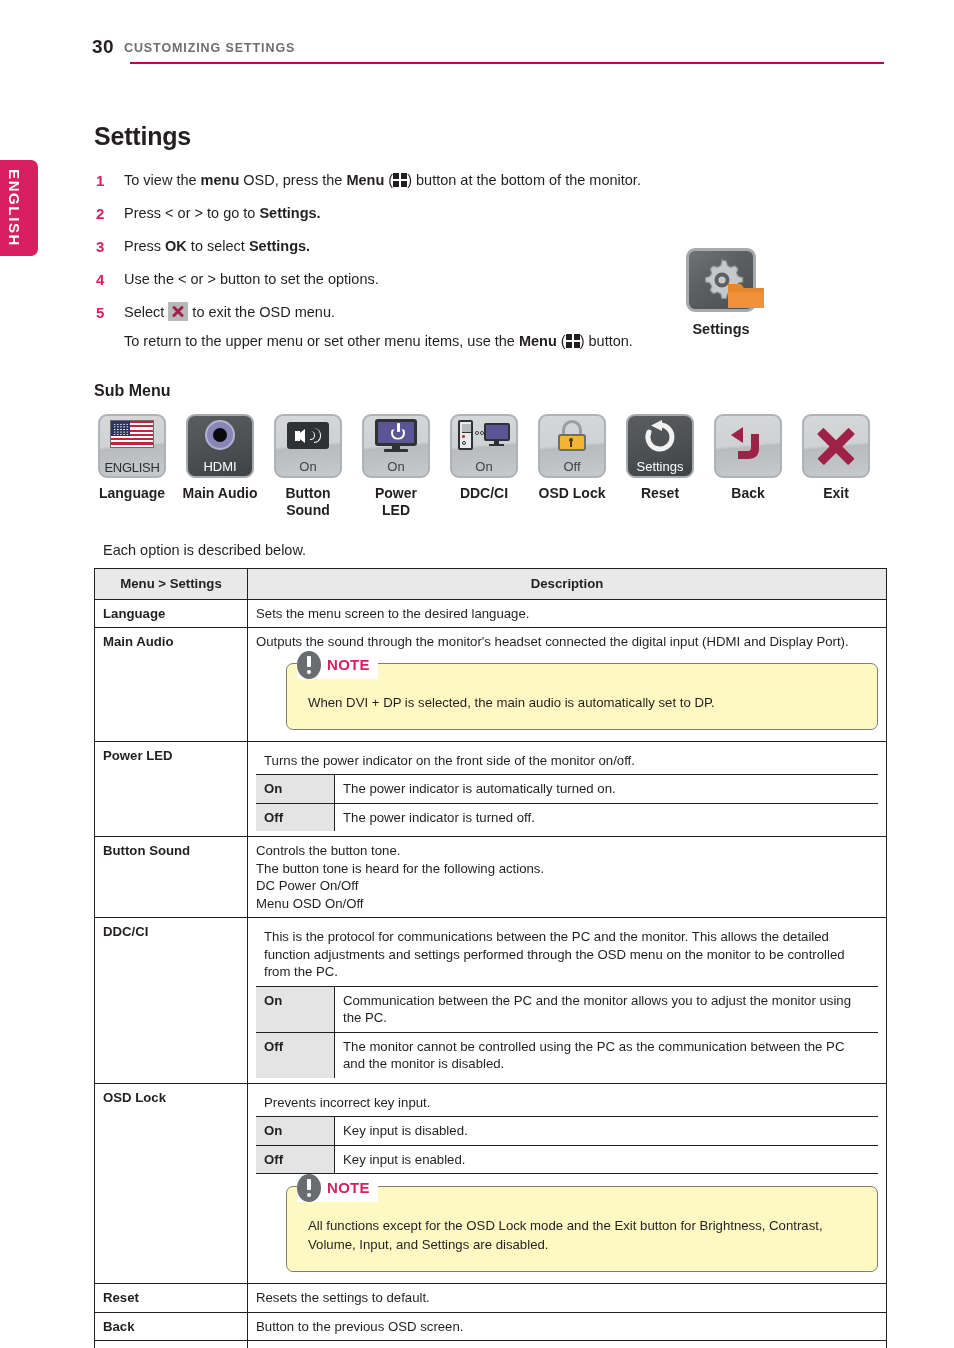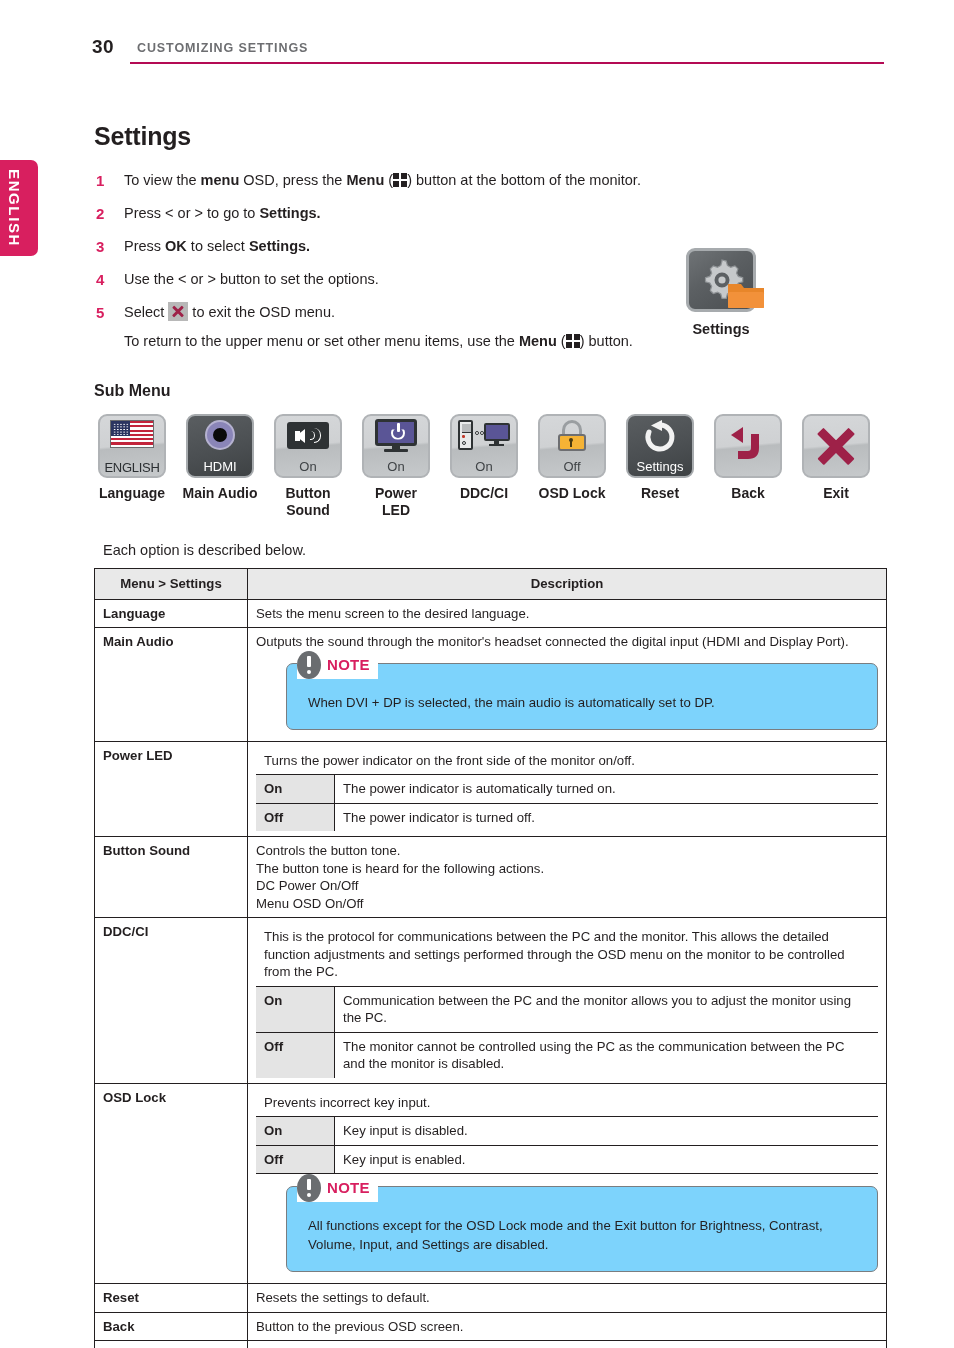--- a/index.html
+++ b/index.html
@@ -8,21 +8,21 @@
     background:#ffffff;
     font-family:"Liberation Sans", sans-serif;
     color:#231f20;
     position:relative;
     overflow:hidden;
   }
 
   
   .page-header{position:absolute;left:0;top:36px;width:954px;height:30px;}
   .page-num{position:absolute;left:92px;top:0;font-size:19px;font-weight:bold;color:#231f20;letter-spacing:0.5px;}
-  .page-chapter{position:absolute;left:137px;top:5px;font-size:12.5px;font-weight:bold;color:#6d6e71;letter-spacing:0.9px;}
+  .page-chapter{position:absolute;left:124px;top:5px;font-size:12.5px;font-weight:bold;color:#6d6e71;letter-spacing:0.9px;}
   .header-rule{position:absolute;left:130px;top:26px;width:754px;height:1.6px;background:#b40a54;}
 
   
   .lang-tab{
     position:absolute;left:-10px;top:160px;width:48px;height:96px;
     background:#d81f5f;border-radius:0 7px 7px 0;
   }
   .lang-tab span{
     display:block;position:absolute;left:50%;top:50%;
     transform:translate(-50%,-50%) rotate(90deg);
@@ -175,21 +175,21 @@
   th.c1{width:136px;text-align:left;}
   td.c1{width:136px;font-weight:bold;}
   td.sub-label{width:62px;background:#e4e4e4;font-weight:bold;padding-left:10px;}
   td.nopad{padding:0;border-top:none;}
   .inner-tbl{width:100%;border-collapse:collapse;}
   .inner-tbl td{border:1px solid #231f20;padding:5px 8px;line-height:17.5px;}
   .inner-tbl tr:first-child td{border-top:1px solid #231f20;}
 
   
   .note{position:relative;margin:12px 0 6px 30px;padding:26px 14px 14px 18px;
-        border:1px solid #7a7d80;border-radius:7px;background:#7dd3fc;}
+        border:1px solid #7a7d80;border-radius:7px;background:#fef9c3;}
   .note-head{position:absolute;left:10px;top:-13px;background:#fff;padding:0 8px 0 0;display:flex;align-items:center;gap:6px;}
   .note-badge{width:24px;height:28px;border-radius:50%;background:#6a6d70;position:relative;flex:0 0 auto;}
   .note-badge:before{content:"";position:absolute;left:10px;top:5px;width:4px;height:11px;background:#fff;border-radius:1px;}
   .note-badge:after{content:"";position:absolute;left:10px;top:19px;width:4px;height:4px;background:#fff;border-radius:50%;}
   .note-title{color:#d81f5f;font-weight:bold;font-size:15px;letter-spacing:0.3px;}
   .note-body{font-size:13.2px;line-height:19px;color:#231f20;}
   .note-body p{margin:3px;}
 </style>
 </head>
 <body>

